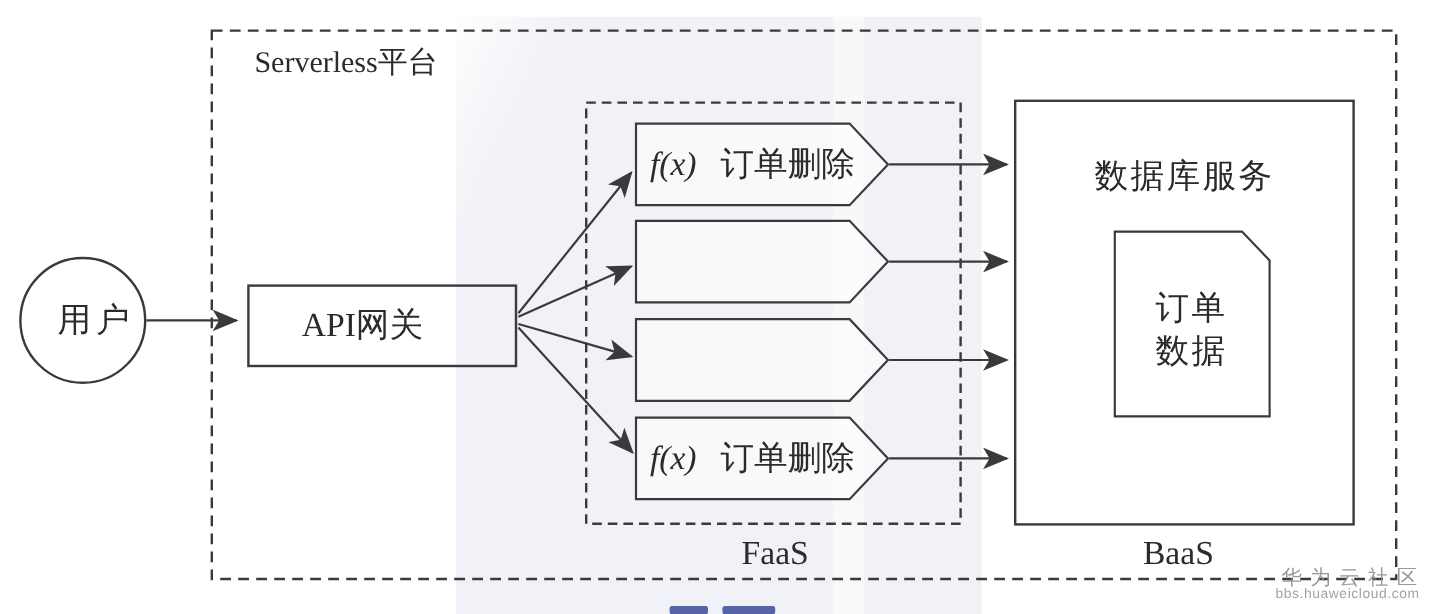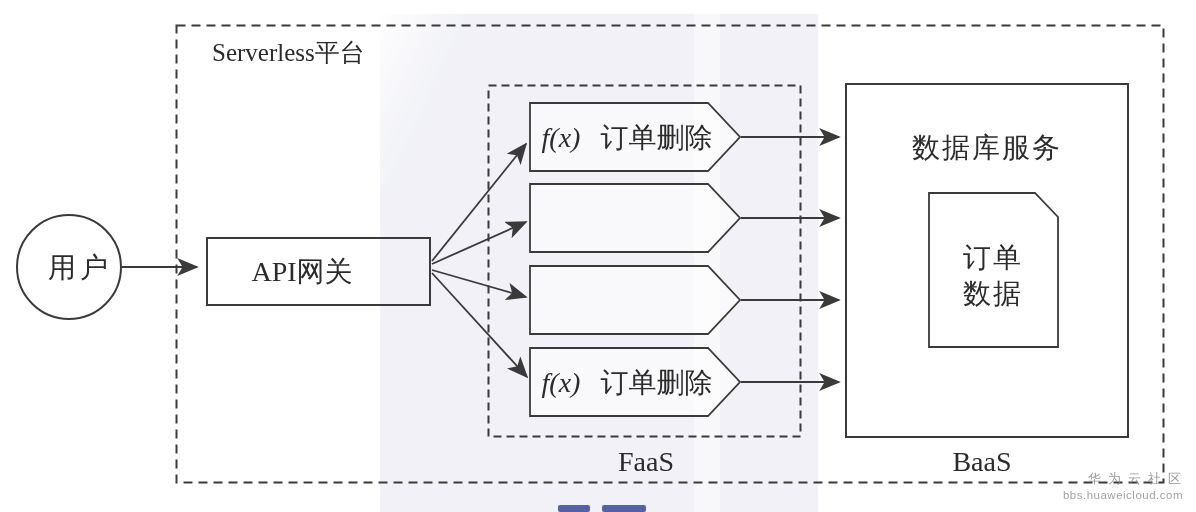--- a/index.html
+++ b/index.html
@@ -28,21 +28,21 @@
   .fnshape{fill:#ffffff;fill-opacity:.55;stroke:#3a3a3a;stroke-width:1.8;}
   .docshape{fill:none;stroke:#3a3a3a;stroke-width:1.8;}
   .arrow{stroke:#3a3a3a;stroke-width:1.8;fill:none;}
 
   .lbl{position:absolute;white-space:nowrap;line-height:1;}
   .center{transform:translate(-50%,-50%);}
   .big{font-size:28px;}
   .fx{font-style:italic;margin-right:20px;text-align:center;}
   .platform{font-size:25px;}
   .wm-text{
-    position:absolute;right:8px;top:470px;font-size:13px;letter-spacing:7px;
+    position:absolute;right:8px;top:470px;font-size:17px;letter-spacing:7px;
     color:#8e8e8e;opacity:.9;font-family:Liberation Mono, monospace;
   }
   .wm-url{
     position:absolute;right:13px;top:489px;font-size:11.5px;color:#a2a2a2;
     letter-spacing:.5px;font-family:"Liberation Sans","DejaVu Sans",sans-serif;
   }
 </style>
 </head>
 <body>
 

